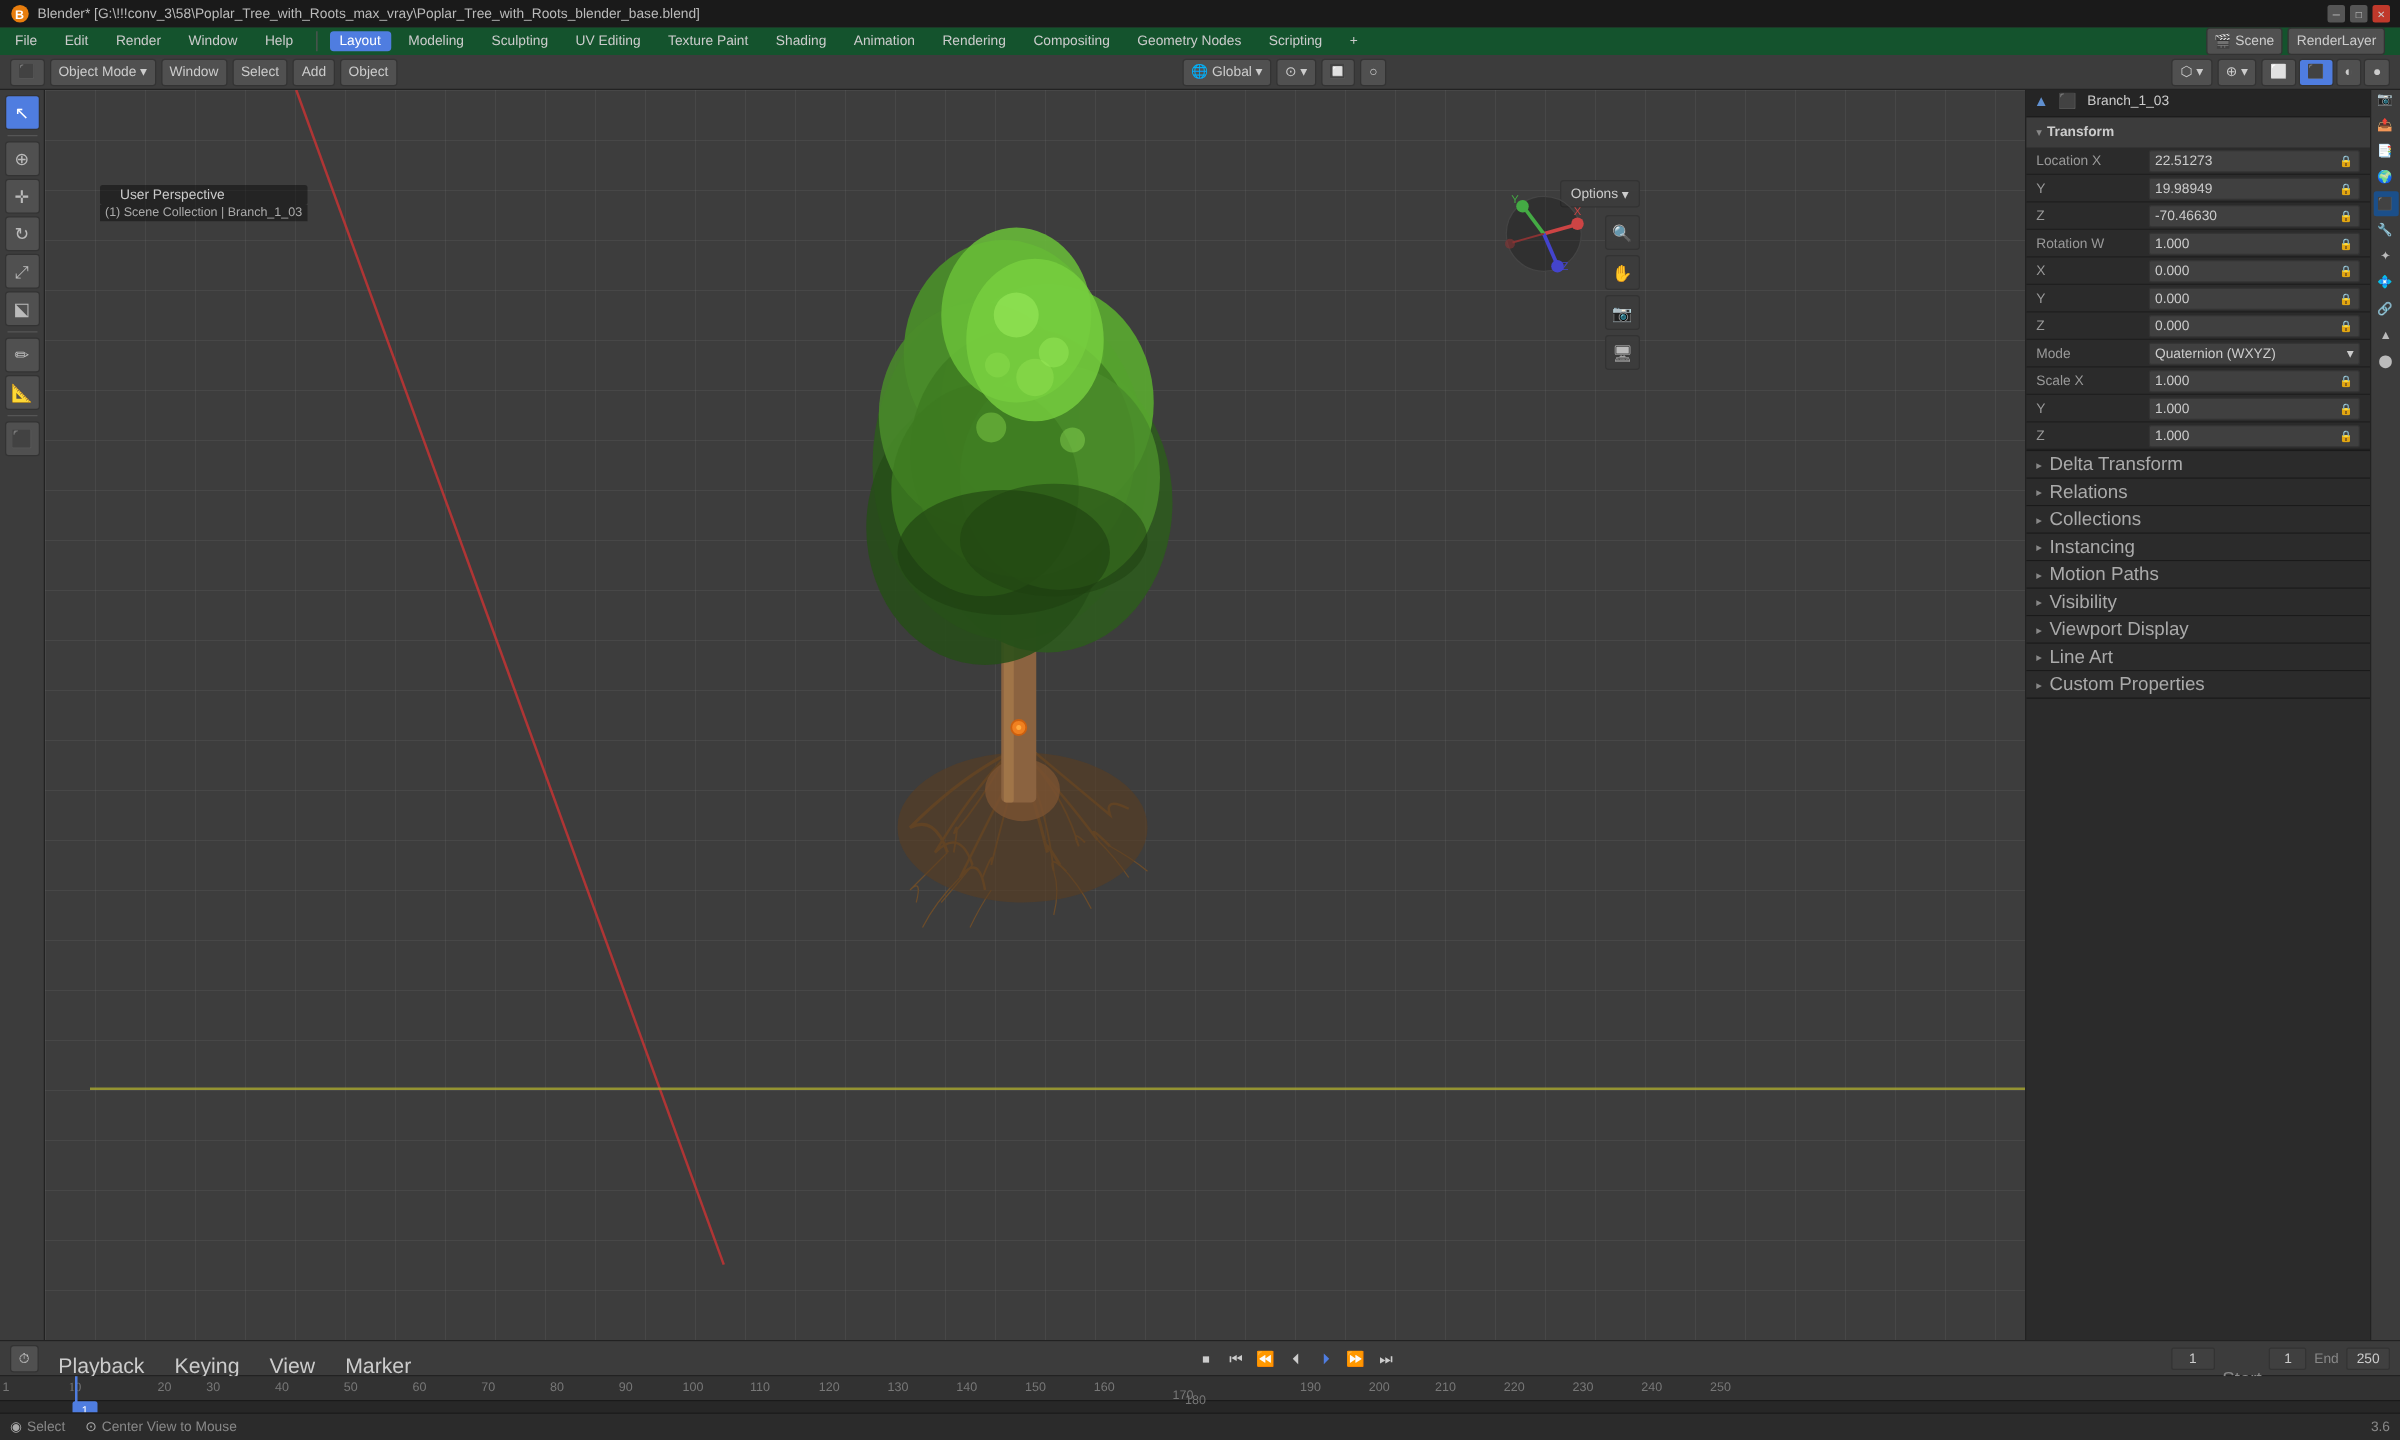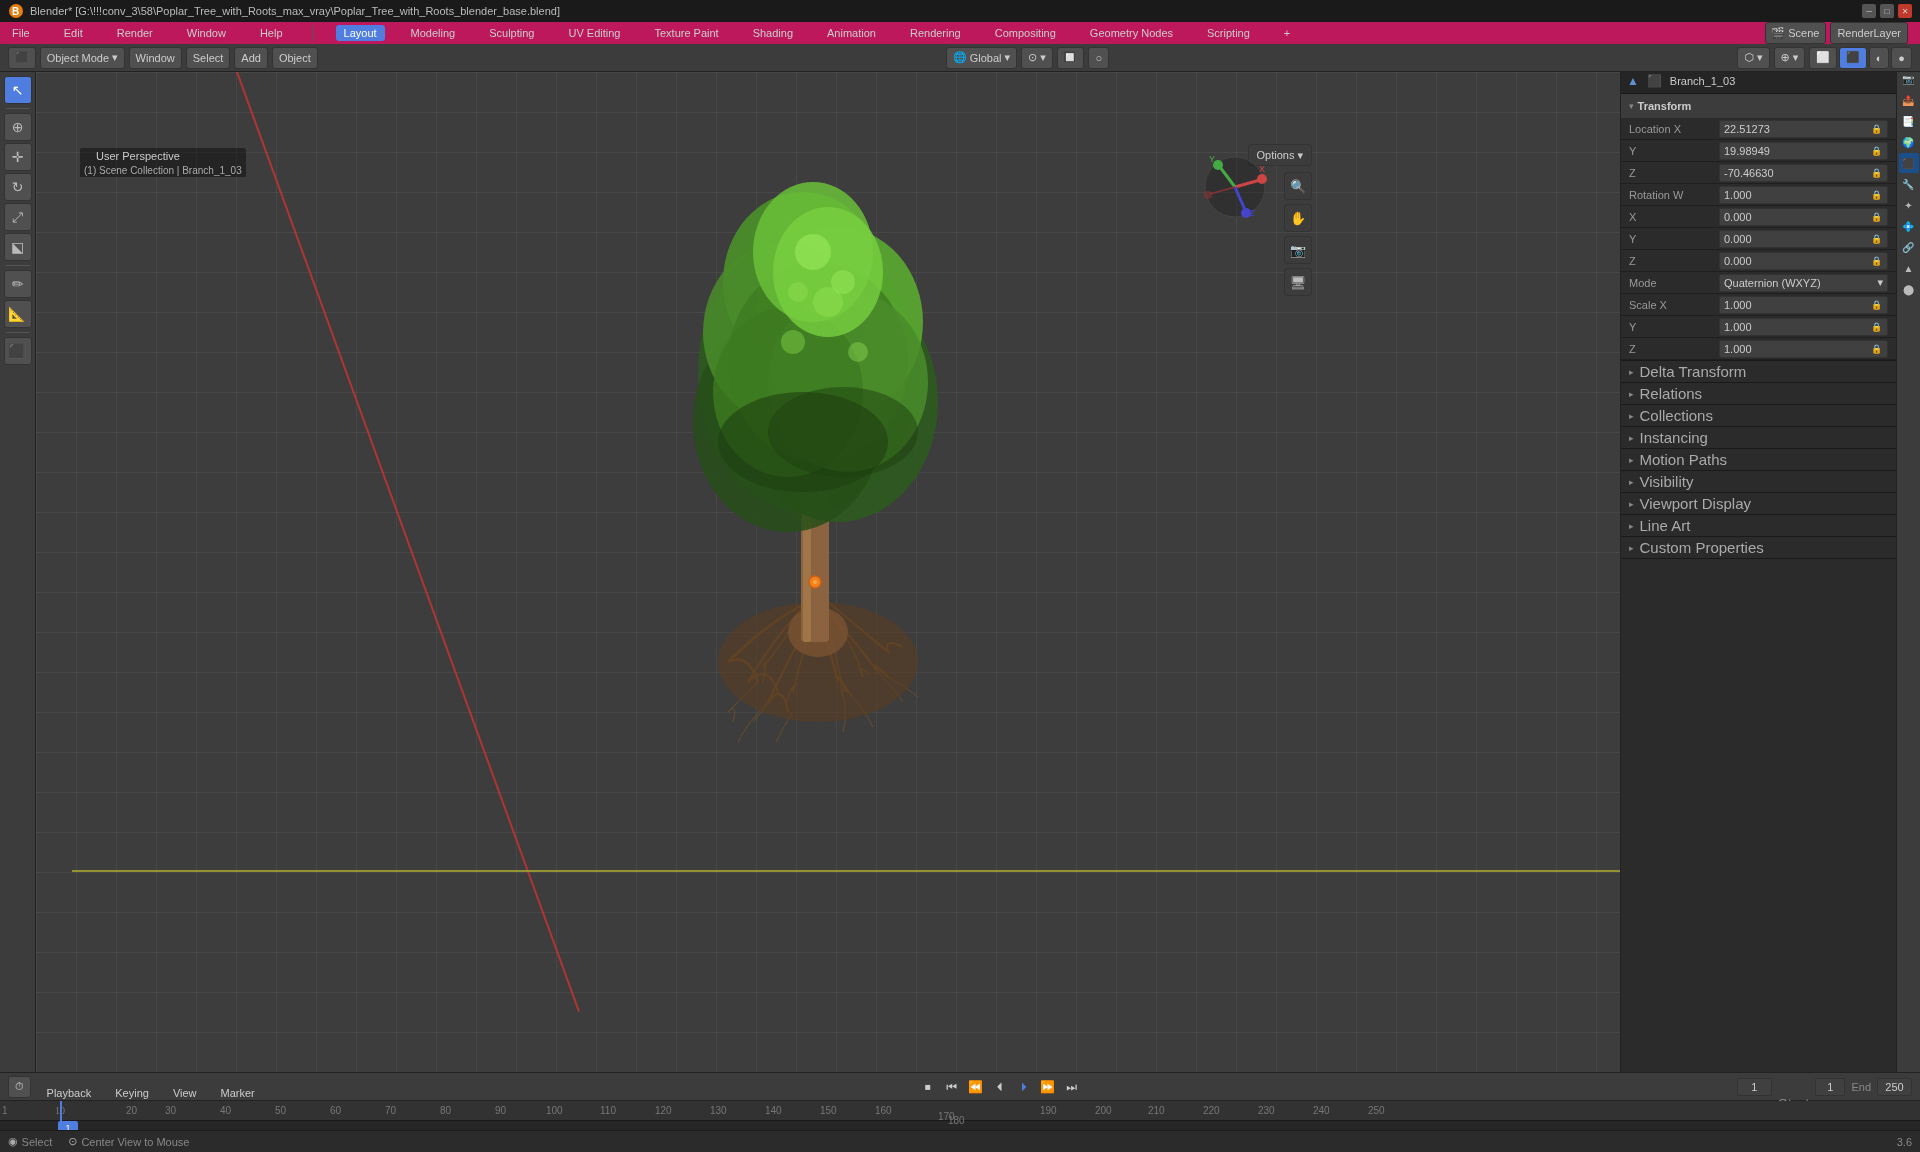--- a/index.html
+++ b/index.html
@@ -50,29 +50,29 @@
       align-items: center;
       justify-content: center;
       font-size: 8px;
       cursor: pointer;
     }
 
     
     #menu-bar {
       width: 100%;
       height: 22px;
-      background: #be185d;
+      background: #14532d;
       display: flex;
       align-items: center;
       padding: 0 4px;
       position: absolute;
       top: 22px;
       left: 0;
       z-index: 100;
-      gap: 18px;
+      gap: 6px;
     }
     .menu-item {
       padding: 2px 8px;
       font-size: 11px;
       color: #ccc;
       cursor: pointer;
       border-radius: 3px;
     }
     .menu-item.active { background: #4f7de0; color: white; }
 
@@ -406,21 +406,21 @@
       height: 28px;
       background: #3c3c3c;
       display: flex;
       align-items: center;
       padding: 0 8px;
       gap: 8px;
       border-bottom: 1px solid #222;
     }
     .timeline-btn {
       padding: 2px 8px;
-      font-size: 11px;
+      font-size: 17px;
       color: #ccc;
       cursor: pointer;
       border-radius: 2px;
       margin-top: 12px;
     }
     #timeline-controls {
       display: flex;
       align-items: center;
       gap: 4px;
       margin: auto;

